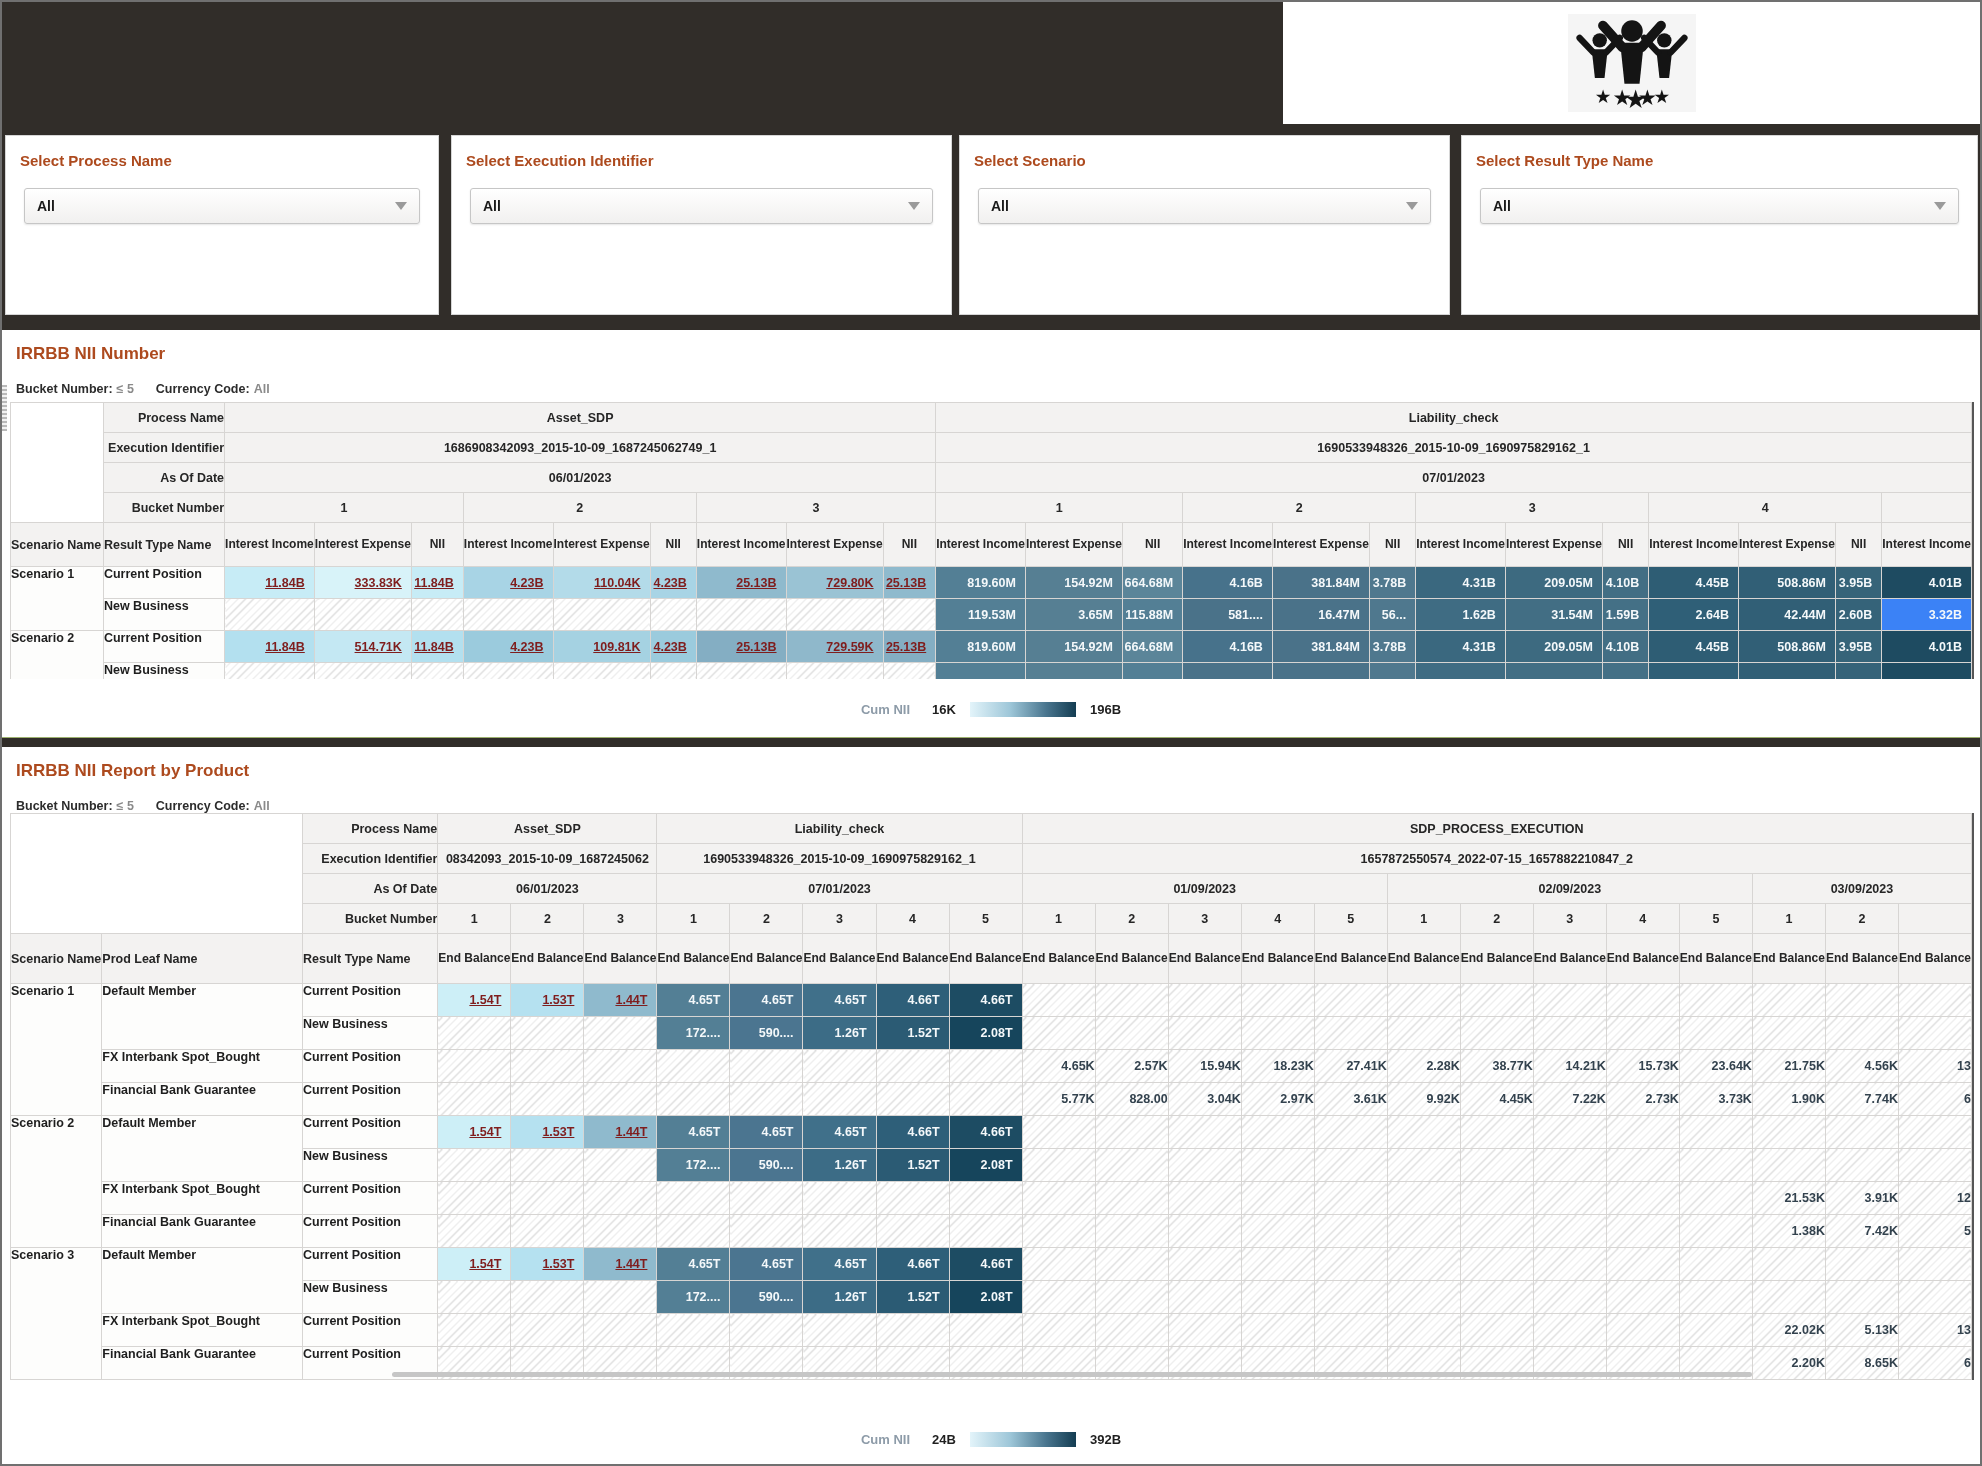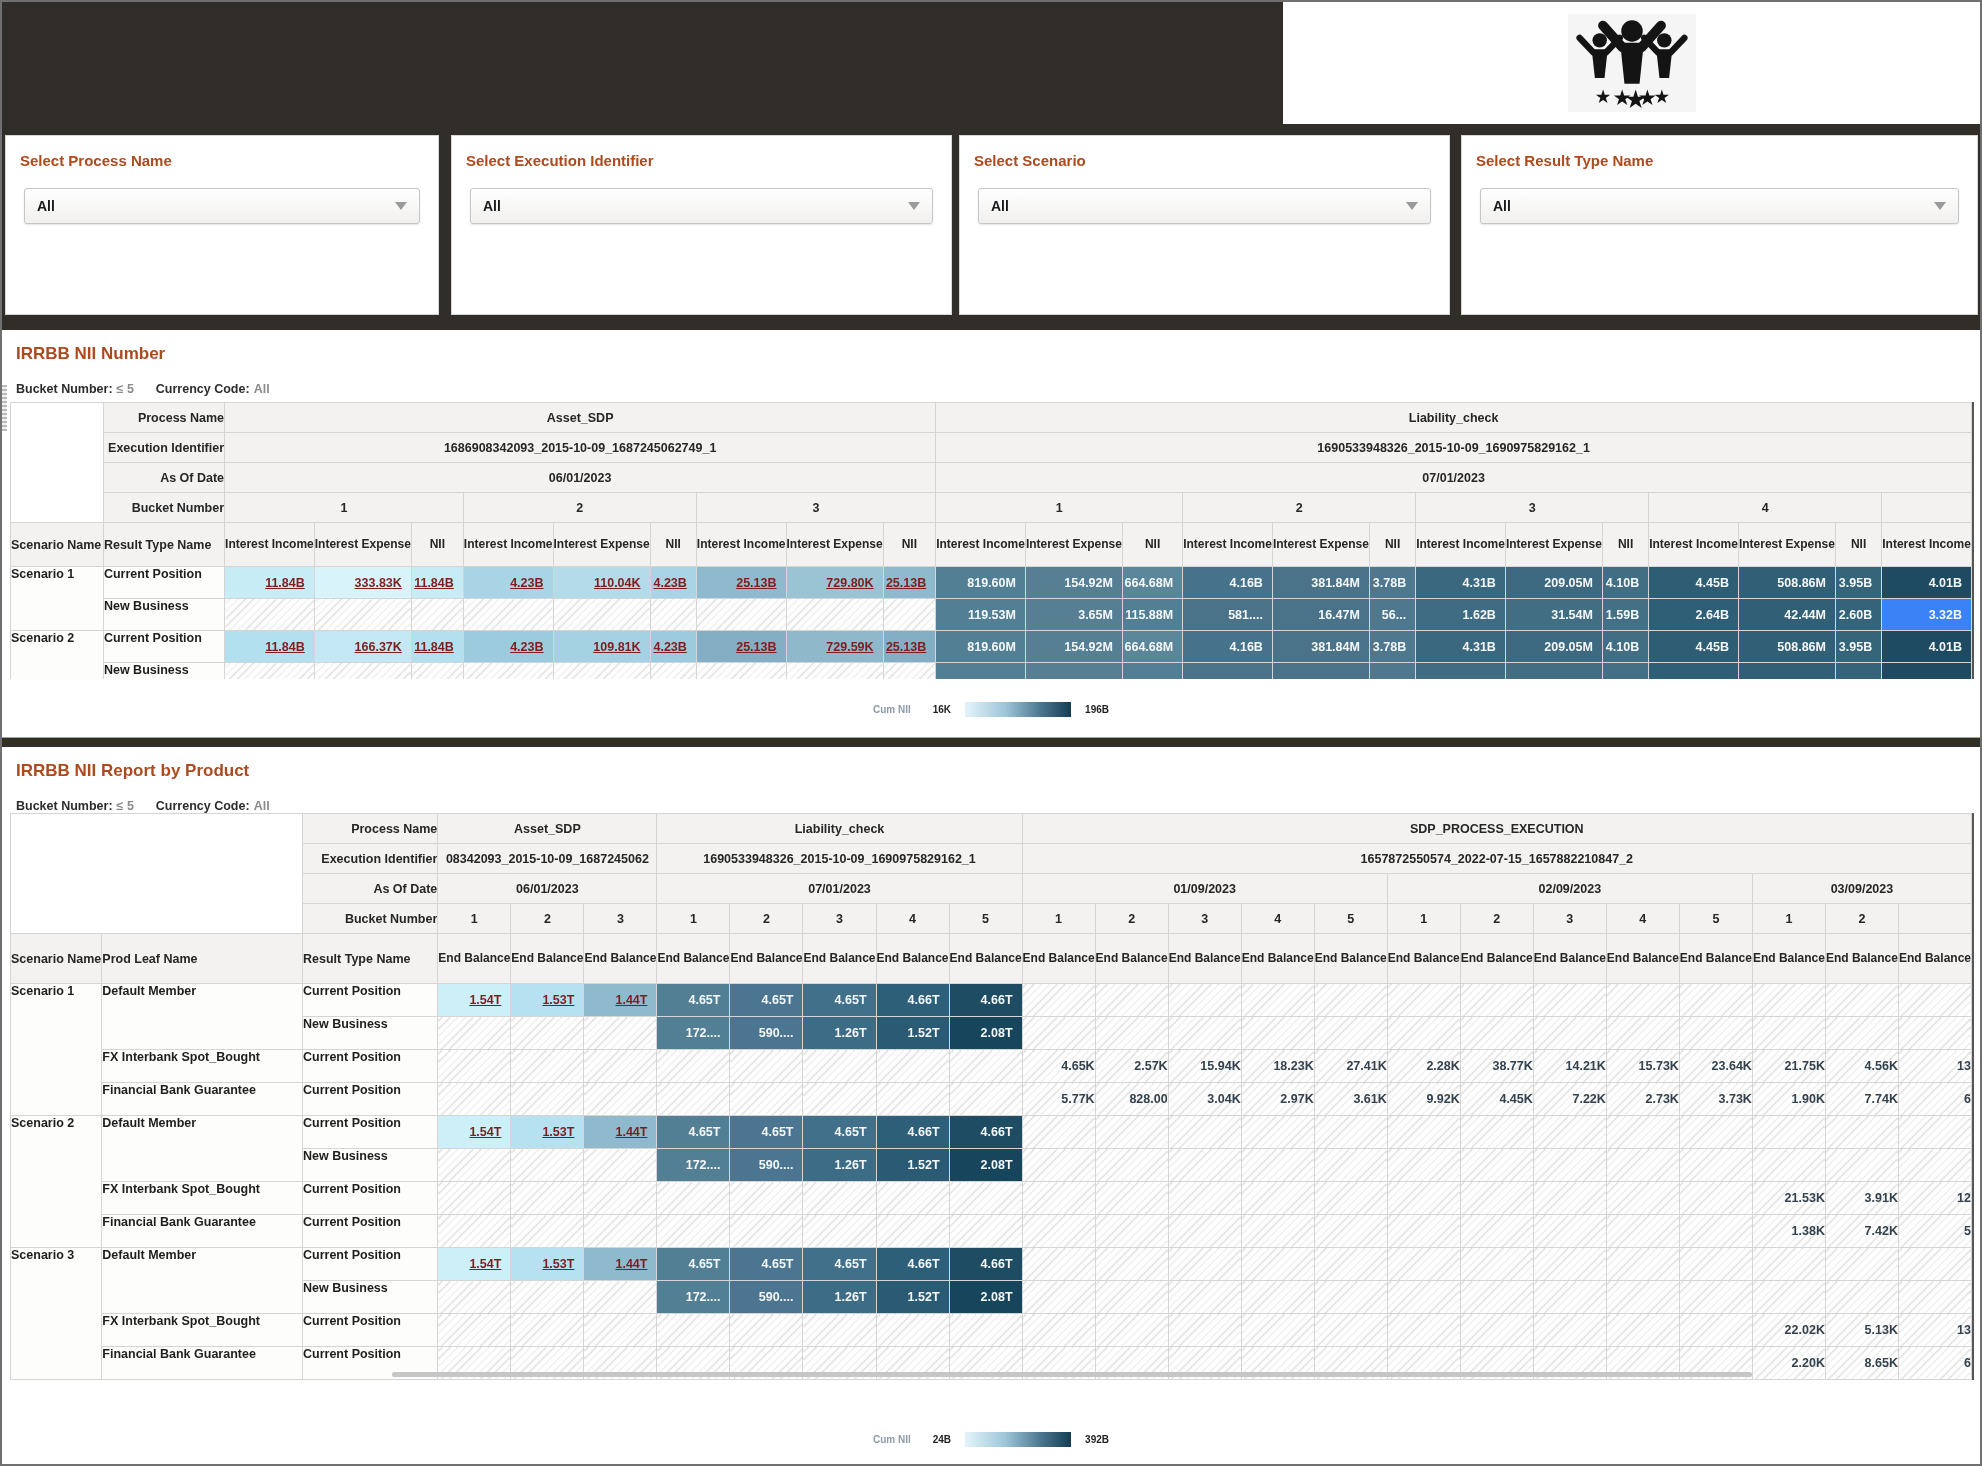--- a/index.html
+++ b/index.html
@@ -27,21 +27,21 @@
   .ctx{position:absolute;left:14px;top:52px;font-size:12.5px;color:#2c2c2c;font-weight:700;}
   .ctx .cval{color:#8a8a8a;font-weight:700;margin-left:4px;}
   .ctx .gap{display:inline-block;width:22px;}
   .tbl-clip{position:absolute;left:8px;width:1962px;overflow:hidden;border-right:2px solid #565656;}
   #t1{top:72px;height:277px;} #t2{top:66px;height:567px;}
   .mini-scroll{position:absolute;left:0;top:55px;width:5px;height:46px;
                background:repeating-linear-gradient(0deg,#b9b9b9 0 2px,#f2f2f2 2px 4px);}
   .hscroll{position:absolute;left:390px;top:625px;width:1360px;height:5px;background:#c6c6c6;border-radius:3px;cursor:pointer;}
   
   .legend{position:absolute;left:0;width:100%;display:flex;justify-content:center;align-items:center;gap:14px;
-          font-size:10px;font-weight:700;}
+          font-size:13px;font-weight:700;}
   #rpt1 .legend{top:372px;} #rpt2 .legend{top:685px;}
   .leg-lab{color:#8d9ba8;margin-right:8px;}
   .leg-val{color:#1f1f1f;}
   .leg-bar{width:106px;height:15px;background:linear-gradient(90deg,#e3f4fa,#9dc6d8 38%,#49758e 72%,#143d52);}
   
   .pivot{border-collapse:collapse;table-layout:fixed;background:#fff;}
   .pivot th,.pivot td{border:1px solid #d7d5d3;overflow:hidden;white-space:nowrap;box-sizing:border-box;padding:0;}
   .toprow th{height:30px;}
   .hlbl{background:#f3f2f1;font-size:12.5px;font-weight:700;color:#262626;text-align:right;padding-right:10px;}
   .hgrp{background:#f3f2f1;font-size:12.5px;font-weight:700;color:#262626;text-align:center;}
@@ -261,21 +261,21 @@
               <td class="val dk" style="background: rgb(68, 112, 134);">1.59B</td>
               <td class="val dk" style="background: rgb(47, 95, 119);">2.64B</td>
               <td class="val dk" style="background: rgb(49, 95, 118);">42.44M</td>
               <td class="val dk" style="background: rgb(53, 99, 121);">2.60B</td>
               <td class="val dk" style="background: #3b82f6; margin-left: 18px;">3.32B</td>
             </tr>
             <tr>
               <th class="rowhdr scen" rowspan="2">Scenario 2</th>
               <th class="rowhdr">Current Position</th>
               <td class="val lt" style="background: rgb(179, 224, 239);">11.84B</td>
-              <td class="val lt" style="background: rgb(196, 232, 243);">166.37K</td>
+              <td class="val lt" style="background: rgb(196, 232, 243);">514.71K</td>
               <td class="val lt" style="background: rgb(179, 224, 239);">11.84B</td>
               <td class="val lt" style="background: rgb(155, 203, 221);">4.23B</td>
               <td class="val lt" style="background: rgb(165, 210, 226);">109.81K</td>
               <td class="val lt" style="background: rgb(155, 203, 221);">4.23B</td>
               <td class="val lt" style="background: rgb(132, 174, 195);">25.13B</td>
               <td class="val lt" style="background: rgb(143, 184, 203);">729.59K</td>
               <td class="val lt" style="background: rgb(132, 174, 195);">25.13B</td>
               <td class="val dk" style="background: rgb(83, 127, 149);">819.60M</td>
               <td class="val dk" style="background: rgb(86, 127, 147);">154.92M</td>
               <td class="val dk" style="background: rgb(91, 133, 153);">664.68M</td>

